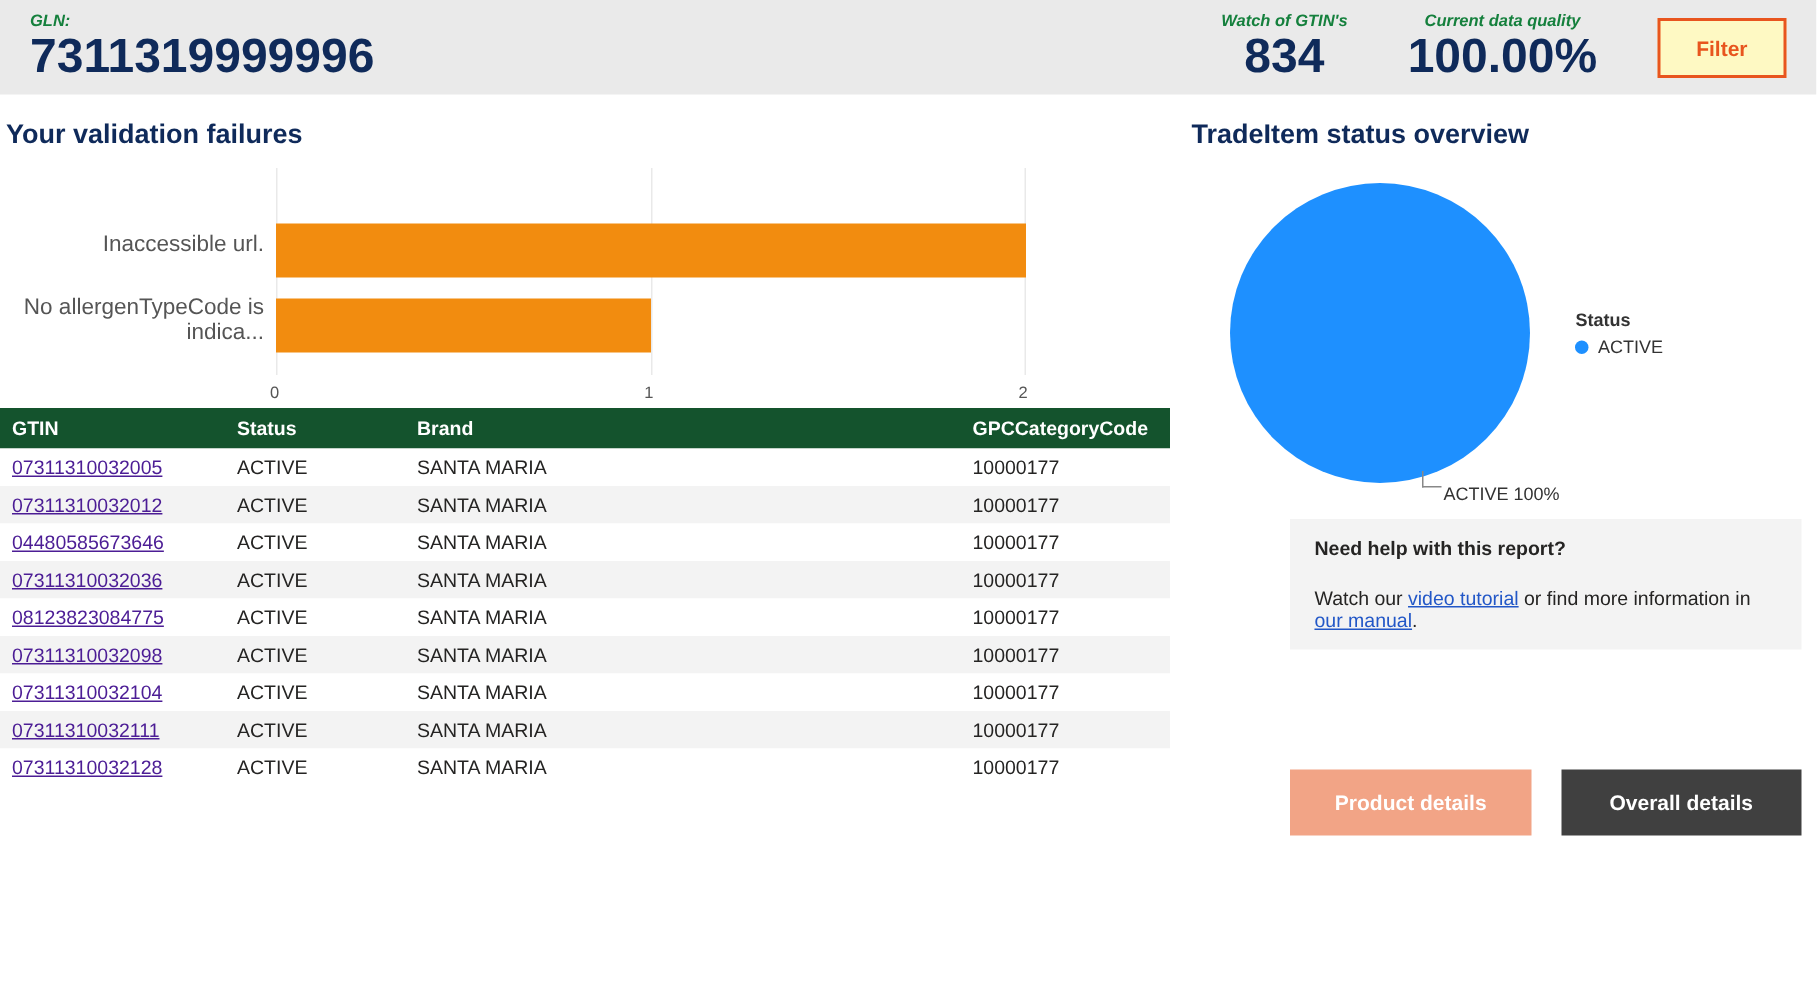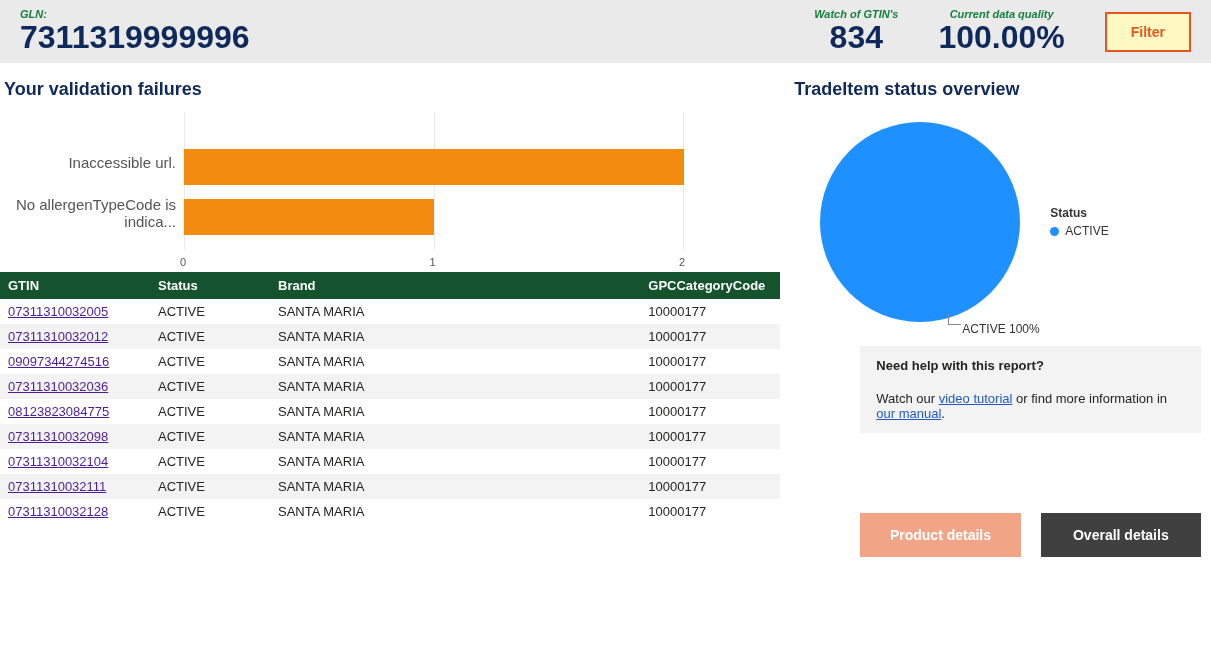--- a/index.html
+++ b/index.html
@@ -267,21 +267,21 @@
             <td>SANTA MARIA</td>
             <td>10000177</td>
           </tr>
           <tr>
             <td><span class="gtin-link">07311310032012</span></td>
             <td>ACTIVE</td>
             <td>SANTA MARIA</td>
             <td>10000177</td>
           </tr>
           <tr>
-            <td><span class="gtin-link">09097344274516</span></td>
+            <td><span class="gtin-link">04480585673646</span></td>
             <td>ACTIVE</td>
             <td>SANTA MARIA</td>
             <td>10000177</td>
           </tr>
           <tr>
             <td><span class="gtin-link">07311310032036</span></td>
             <td>ACTIVE</td>
             <td>SANTA MARIA</td>
             <td>10000177</td>
           </tr>

